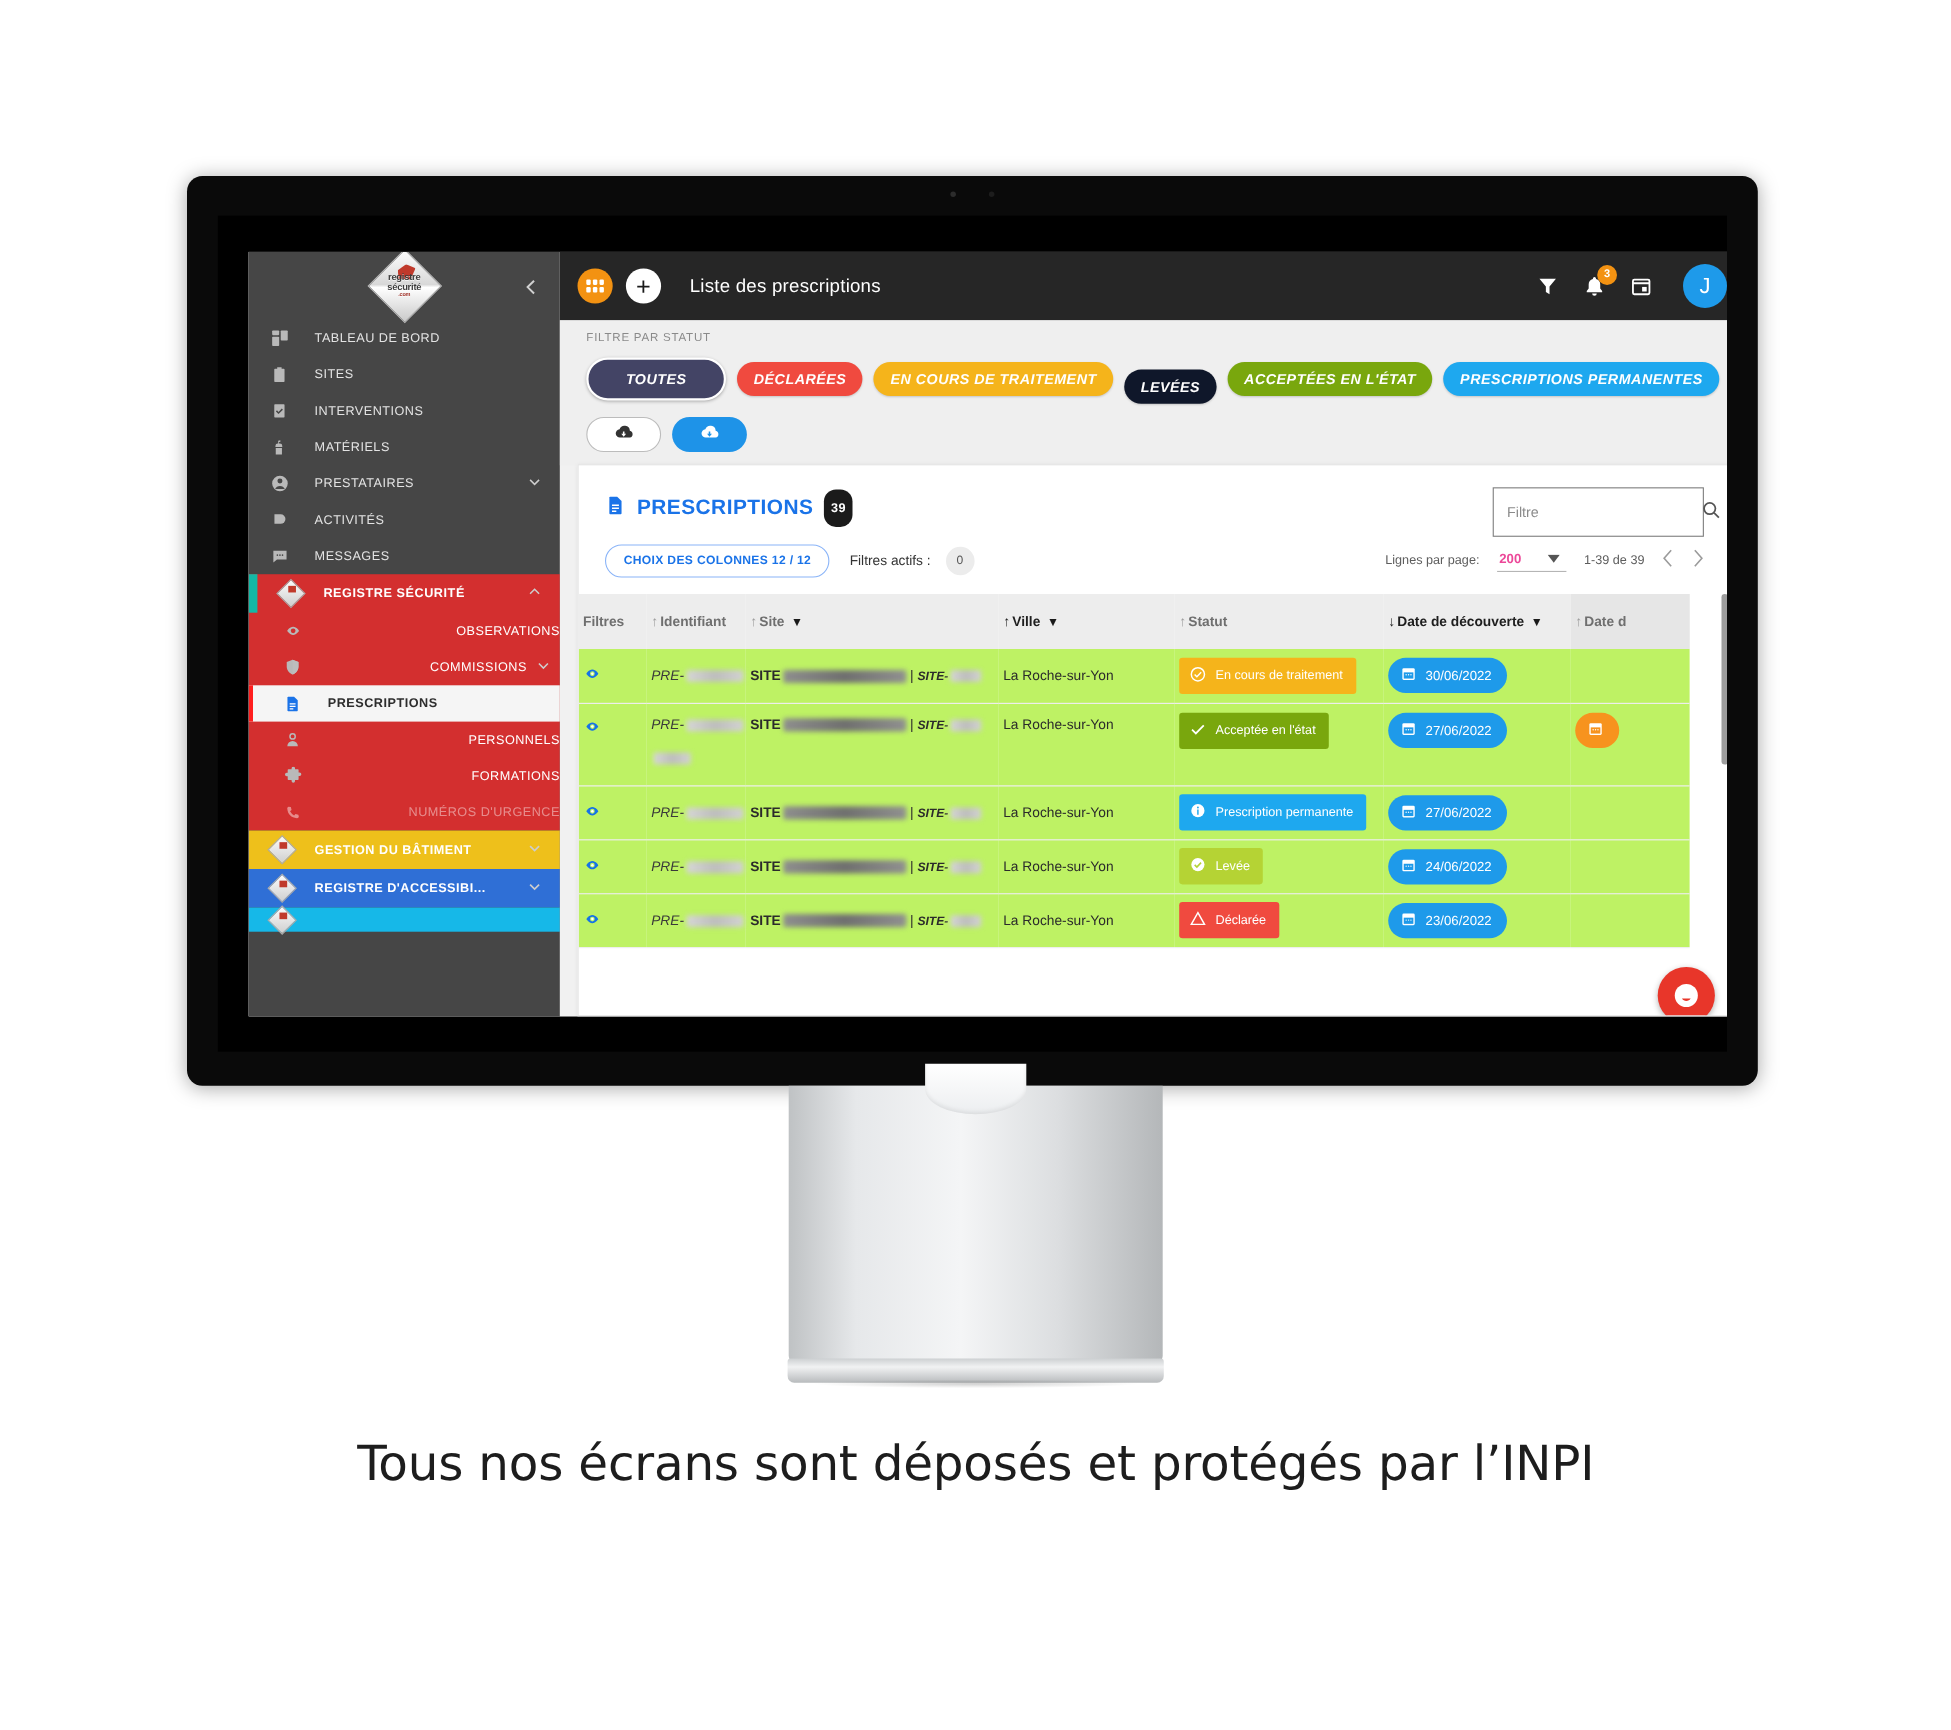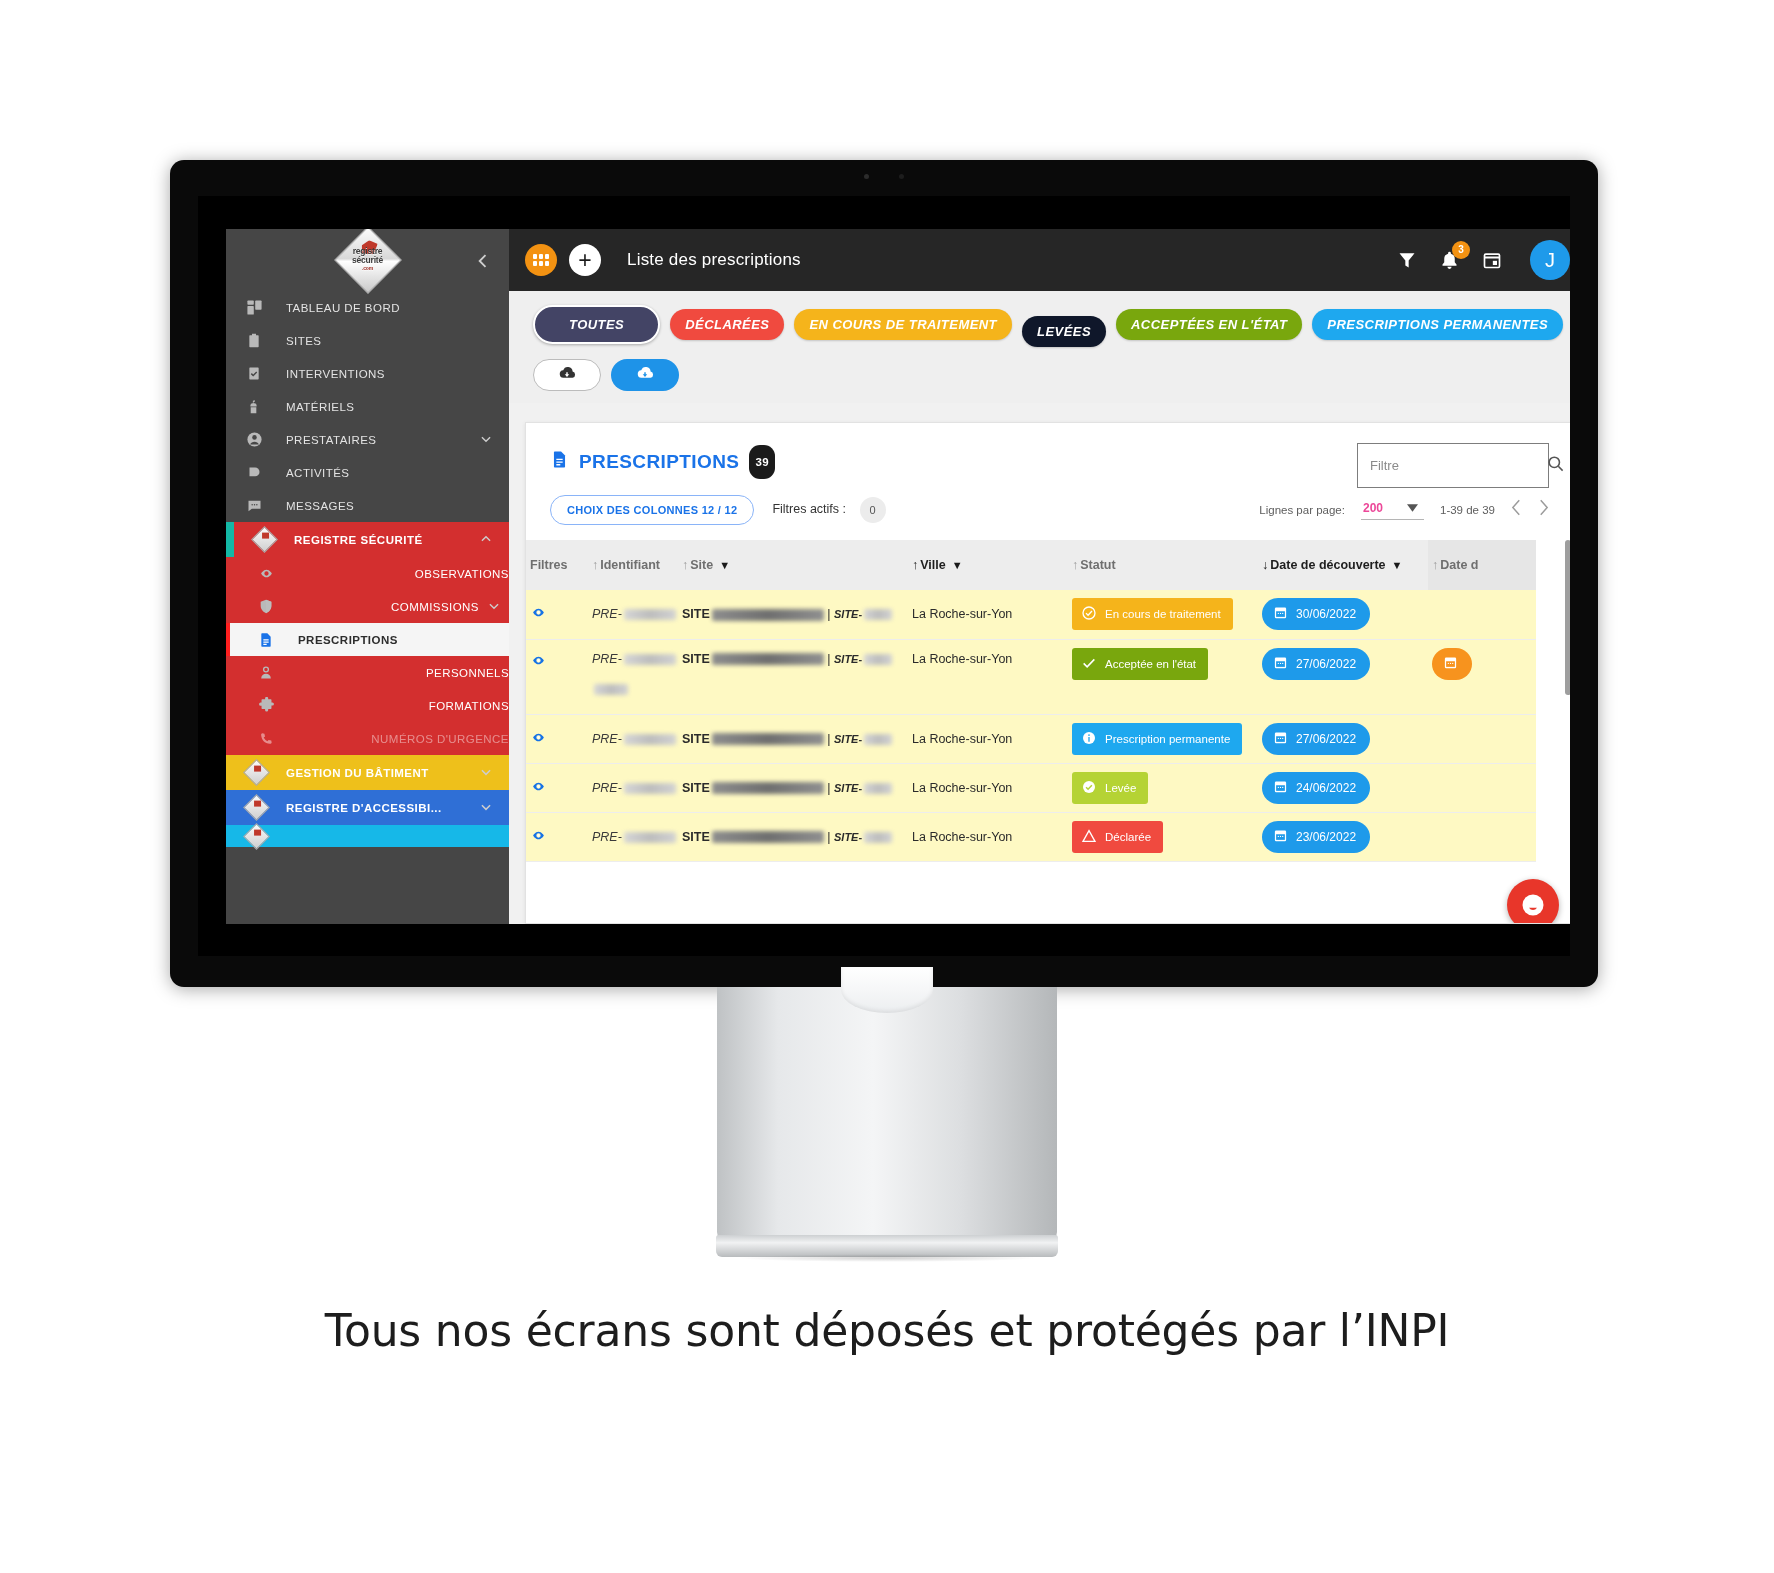--- a/index.html
+++ b/index.html
@@ -245,21 +245,21 @@
   table { border-collapse: collapse; width: 1010px; table-layout: fixed; }
   thead tr { background:#ededed; height: 50px; }
   th {
     text-align:left; font-size: 12.5px; color:#6f6f6f; font-weight:700;
     padding: 0 0 0 4px; white-space: nowrap;
   }
   th.sorted { color:#1e1e1e; }
   th .arr { color:#9e9e9e; font-weight:400; margin-right:2px; }
   th.sorted .arr { color:#1e1e1e; }
   .fltico { font-size: 11px; margin-left: 6px; color:#1a1a1a; }
-  tbody tr { height: 49px; border-bottom:1px solid #ededed; background:#fef9c3; }
+  tbody tr { height: 49px; border-bottom:1px solid #ededed; background:#bef264; }
   tbody td { font-size: 12.5px; color:#2b2b2b; padding-left: 4px; vertical-align: middle; }
   .eye { color:#1673e6; }
   .ident { font-style: italic; color:#3a3a3a; font-size:12.5px; }
   .redact {
     display:inline-block; height: 11px; border-radius:2px;
     background: linear-gradient(90deg,#d6d6d6,#bdbdbd,#d2d2d2);
     filter: blur(2.2px); vertical-align: middle; margin-left:2px;
   }
   .redact.dark {
     background: linear-gradient(90deg,#8e8e8e,#6f6f6f,#909090);
@@ -577,20 +577,21 @@
                   <rect x="3" y="5" width="18" height="16" rx="1.5"></rect>
                   <path d="M3 9h18" stroke-width="2.4"></path>
                   <rect x="13" y="13" width="5" height="5" fill="currentColor" stroke="none"></rect>
                 </svg>
             </span>
             <span id="avatar">J</span>
           </div>
         </div>
 
         <div id="filterbar">
+          <div id="filter-label">FILTRE PAR STATUT</div>
           <div id="chips">
             <div class="chip toutes">TOUTES</div>
             <div class="chip declarees">DÉCLARÉES</div>
             <div class="chip encours">EN COURS DE TRAITEMENT</div>
             <div class="chip levees">LEVÉES</div>
             <div class="chip acceptees">ACCEPTÉES EN L'ÉTAT</div>
             <div class="chip perm">PRESCRIPTIONS PERMANENTES</div>
           </div>
           <div id="dl-row">
             <div class="dl-btn outline">

